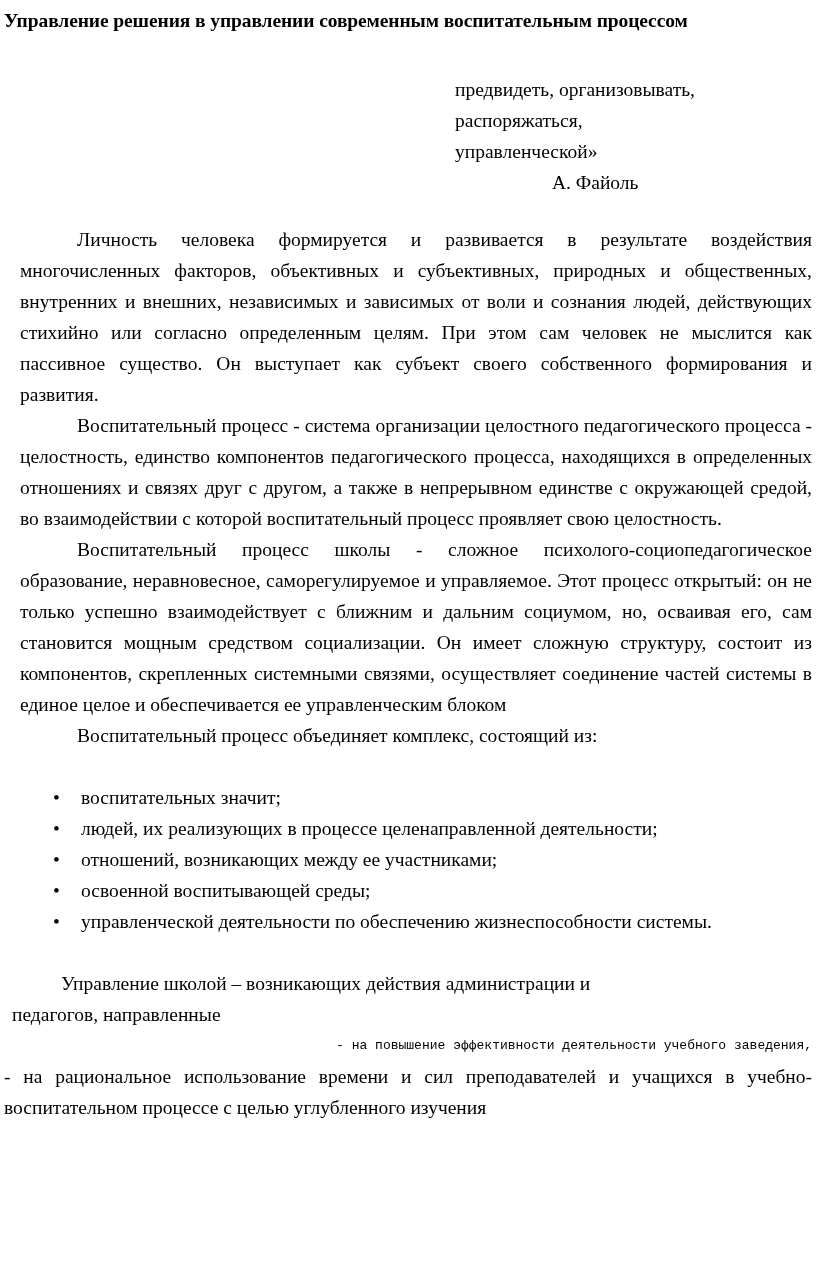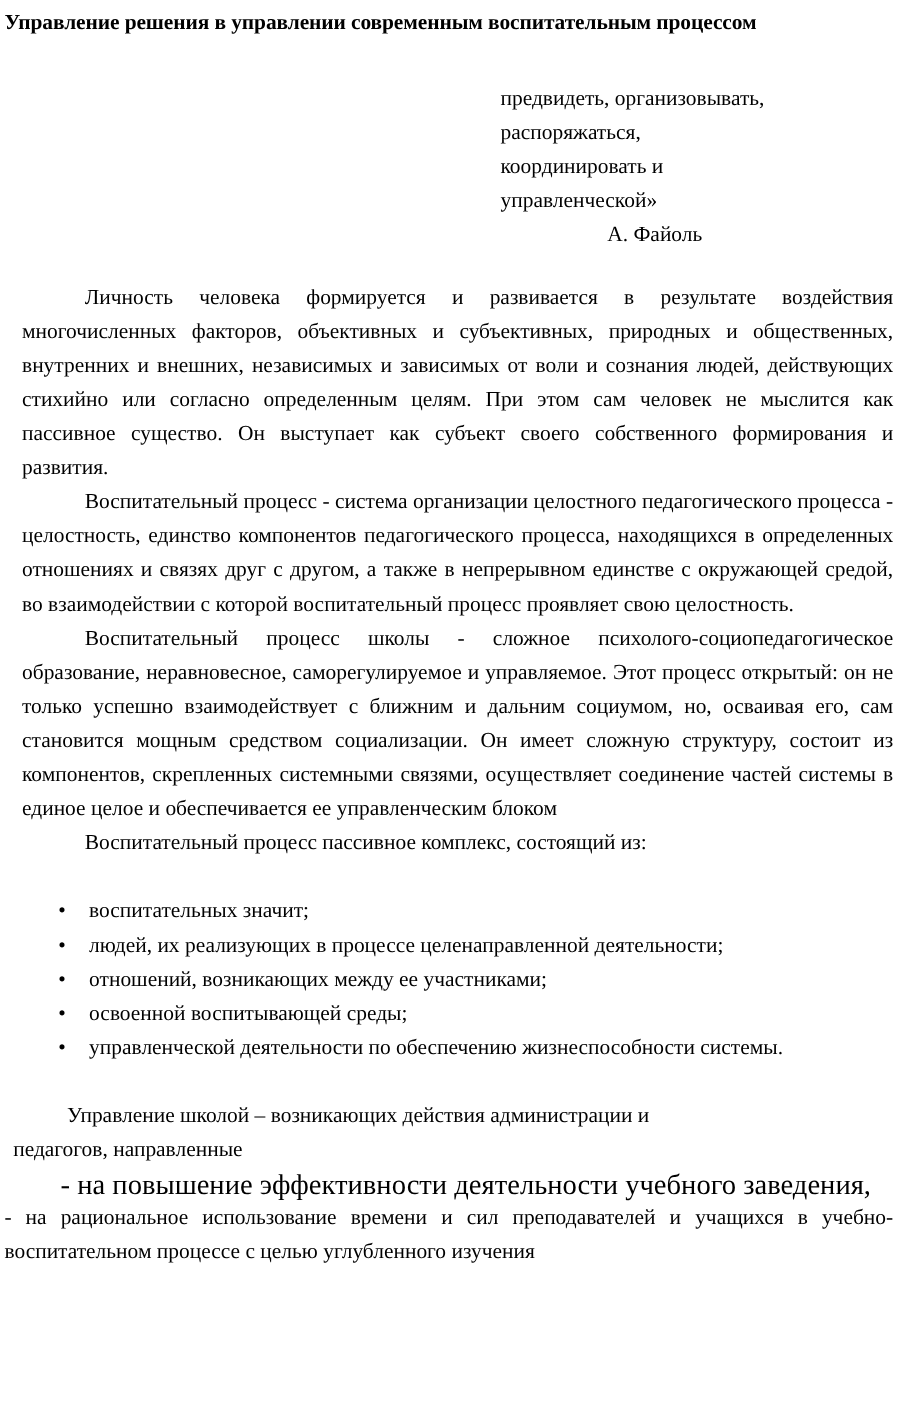--- a/index.html
+++ b/index.html
@@ -108,25 +108,26 @@
     text-indent: 57px;
   }
   p.tail-line-indent {
     font-size: 19.5px;
     line-height: 31px;
     margin: 0;
     padding-left: 8px;
     text-align: left;
   }
   p.tail-line-dash {
-    font-size: 26px;
+    font-size: 13px;
     line-height: 31px;
     margin: 0;
     padding-left: 51px;
-    text-align: left;
+    text-align: right;
+    font-family: Liberation Mono, monospace;
   }
   p.tail-line-flush {
     font-size: 19.5px;
     line-height: 31px;
     margin: 0;
     text-align: justify;
     text-align-last: left;
   }
 </style>
 </head>
@@ -134,32 +135,31 @@
 
 <div class="page">
 
   <h1 class="doc-title">Управление решения в управлении современным воспитательным процессом</h1>
 
   <div class="spacer-after-title"></div>
 
   <div class="epigraph">
     <p class="epigraph-line">предвидеть, организовывать,</p>
     <p class="epigraph-line">распоряжаться,</p>
-    <p class="epigraph-line">координировать и</p>
     <p class="epigraph-line">управленческой»</p>
     <p class="epigraph-author">А. Файоль</p>
   </div>
 
   <div class="spacer-after-epigraph"></div>
 
   <div class="body-block">
     <p class="para">Личность человека формируется и развивается в результате воздействия многочисленных факторов, объективных и субъективных, природных и общественных, внутренних и внешних, независимых и зависимых от воли и сознания людей, действующих стихийно или согласно определенным целям. При этом сам человек не мыслится как пассивное существо. Он выступает как субъект своего собственного формирования и развития.</p>
     <p class="para">Воспитательный процесс - система организации целостного педагогического процесса - целостность, единство компонентов педагогического процесса, находящихся в определенных отношениях и связях друг с другом, а также в непрерывном единстве с окружающей средой, во взаимодействии с которой воспитательный процесс проявляет свою целостность.</p>
     <p class="para">Воспитательный процесс школы - сложное психолого-социопедагогическое образование, неравновесное, саморегулируемое и управляемое. Этот процесс открытый: он не только успешно взаимодействует с ближним и дальним социумом, но, осваивая его, сам становится мощным средством социализации. Он имеет сложную структуру, состоит из компонентов, скрепленных системными связями, осуществляет соединение частей системы в единое целое и обеспечивается ее управленческим блоком</p>
-    <p class="para">Воспитательный процесс пассивное комплекс, состоящий из:</p>
+    <p class="para">Воспитательный процесс объединяет комплекс, состоящий из:</p>
 
     <div class="blank-line"></div>
 
     <ul class="bullet-list">
       <li>
         <span class="bullet-dot">•</span>
         <span>воспитательных значит;</span>
       </li>
       <li>
         <span class="bullet-dot">•</span>

